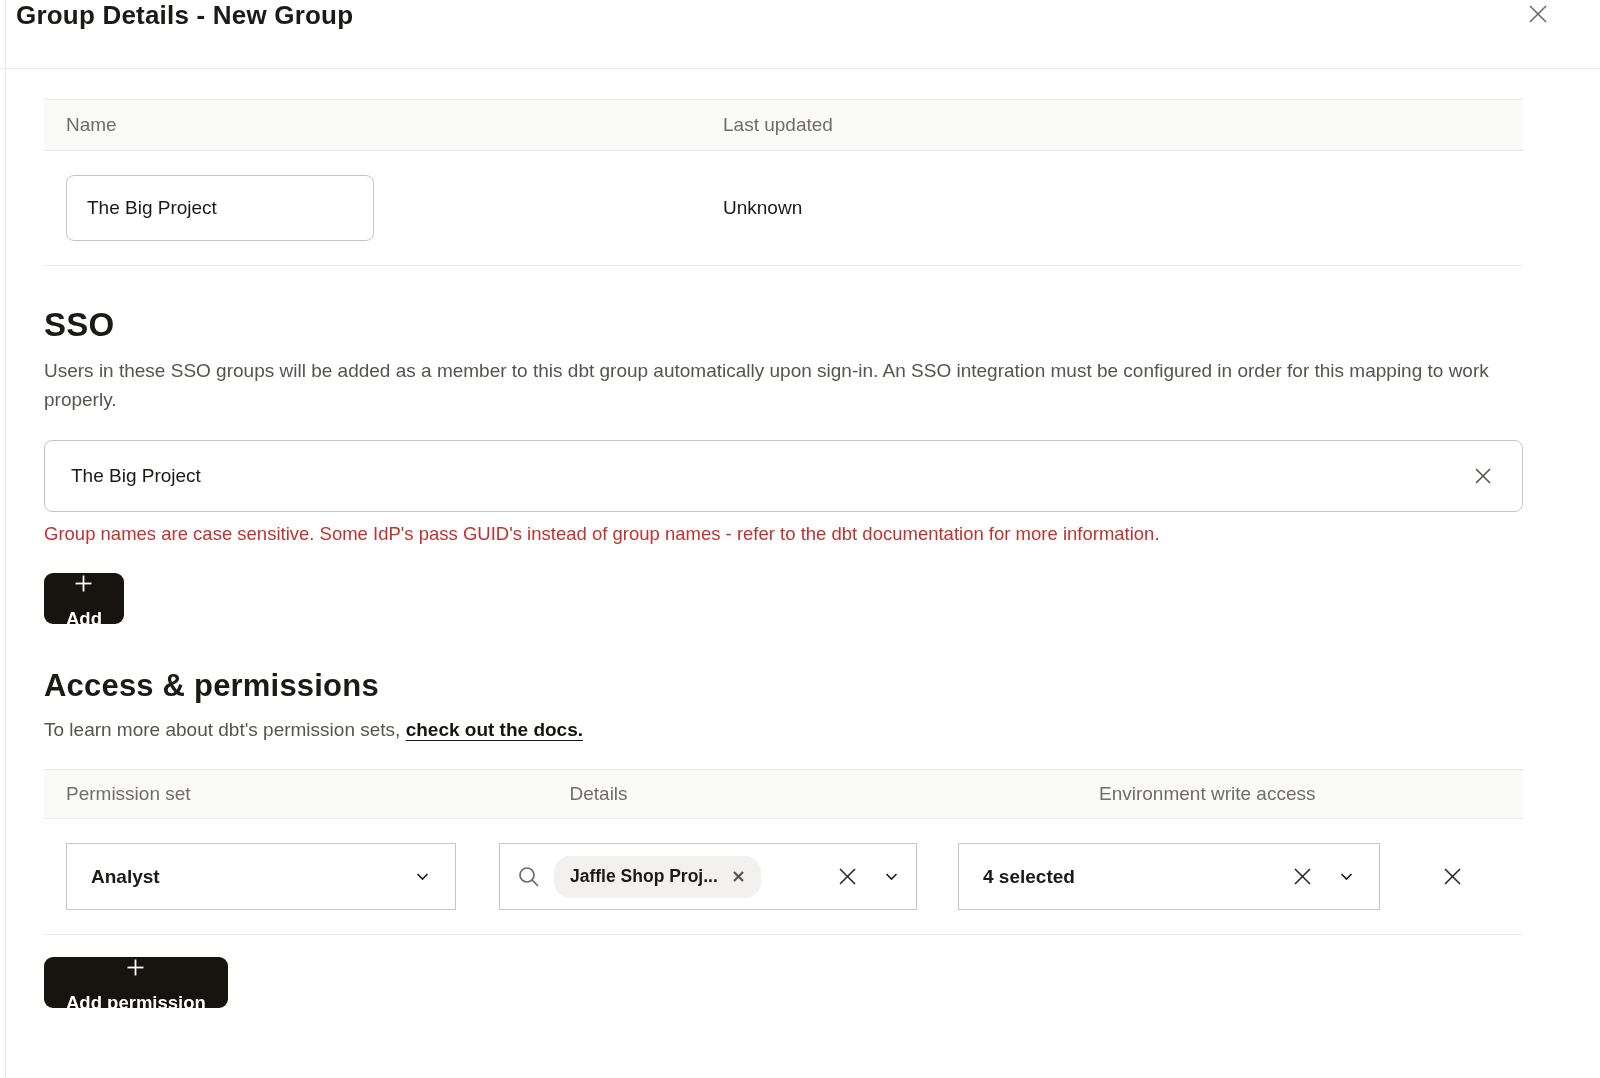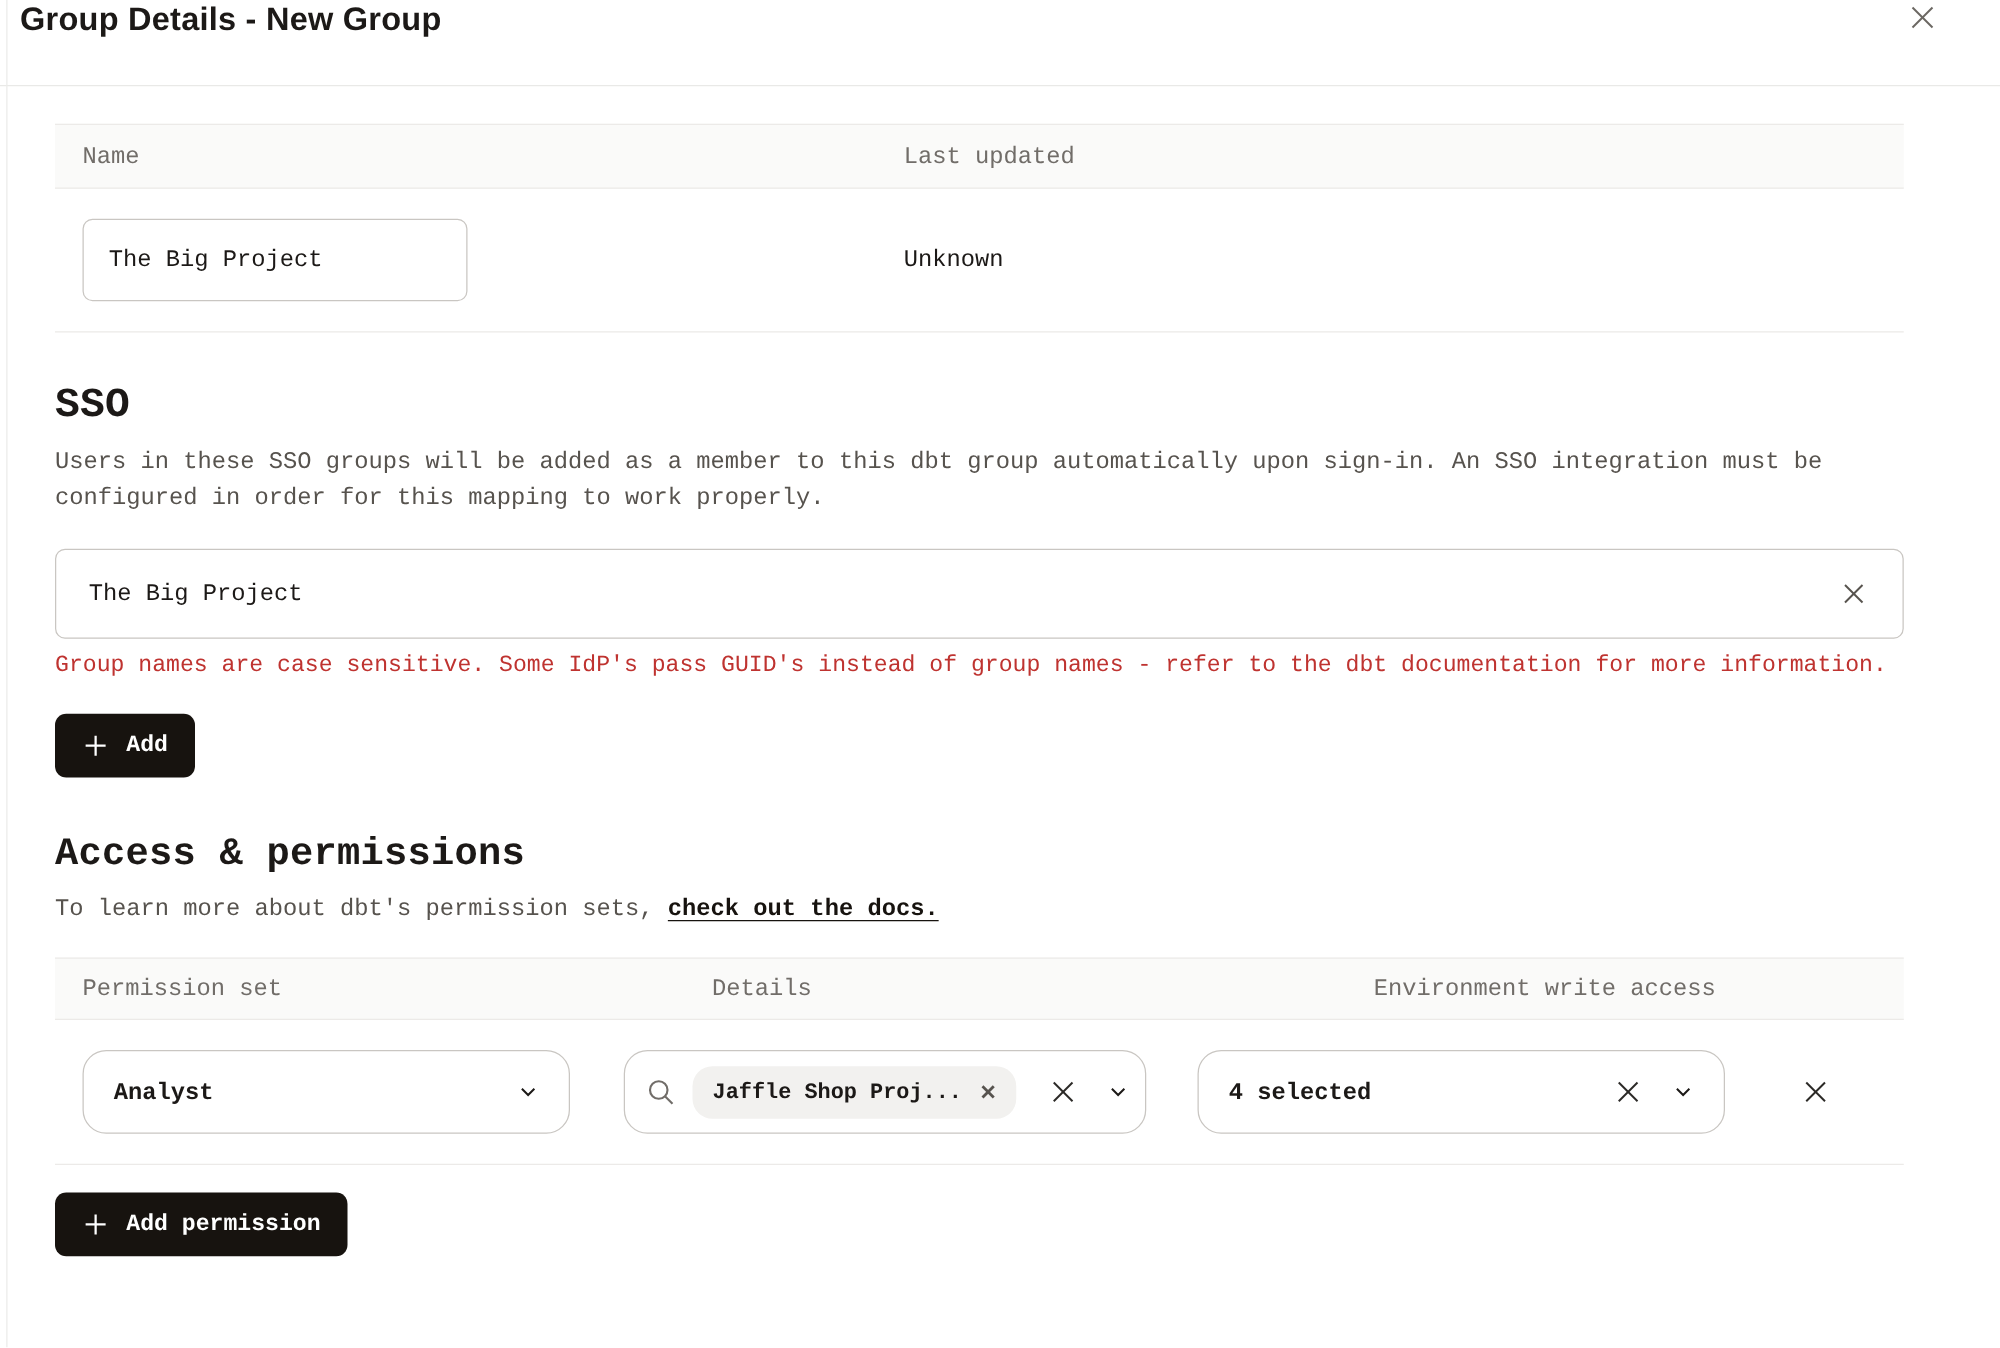--- a/index.html
+++ b/index.html
@@ -20,21 +20,21 @@
   
   .modal-header {
     height: 69px;
     display: flex; align-items: flex-start; justify-content: space-between;
     padding: 0 48px 0 16px;
     border-bottom: 1px solid #e9e9e7;
   }
   .modal-title { font-size: 26px; font-weight: 700; letter-spacing: 0.2px; }
   .close-btn { width: 28px; height: 28px; display: flex; align-items: center; justify-content: center; cursor: pointer; }
 
-  .content { margin-left: 44px; width: 1479px; font-family: Liberation Mono, monospace; }
+  .content { margin-left: 44px; width: 1479px; }
 
   
   .name-table { margin-top: 30px; }
   .thead {
     display: flex; align-items: center; height: 52px;
     background: #fafaf9;
     border-top: 1px solid #eceae8; border-bottom: 1px solid #eceae8;
     color: #716d69; font-size: 19px; font-weight: 500;
   }
   .col1 { width: 679px; padding-left: 22px; }
@@ -71,21 +71,21 @@
   .icon-btn { display: flex; align-items: center; justify-content: center; cursor: pointer; }
   .error-text { margin-top: 11px; font-size: 18.5px; }
 
   
   .btn-dark {
     display: inline-flex; align-items: center; gap: 14px;
     background: #17130f; color: #ffffff;
     border: none; border-radius: 9px;
     height: 51px; padding: 0 22px;
     font-size: 18.5px; font-weight: 600;
-    font-family: inherit; cursor: pointer;
+    font-family: inherit; cursor: pointer; flex-direction: column;
   }
   .btn-add { margin-top: 28px; }
   .btn-add-permission { margin-top: 22px; }
 
   
   .access-section { margin-top: 44px; }
   .access-heading { font-size: 31px; font-weight: 700; margin: 0; letter-spacing: 0.2px; }
   .access-desc { margin-top: 15px; font-size: 19px; color: #57534e; }
   .docs-link {
     color: #17130f; font-weight: 700;
@@ -106,21 +106,21 @@
   .ph-c2, .pr-c2 { width: 459px; }
   .ph-c3, .pr-c3 { width: 424px; }
   .pr-c4 { flex: 1; display: flex; justify-content: center; }
   .perm-row {
     display: flex; align-items: center;
     padding: 24px 0 24px 22px;
     border-bottom: 1px solid #eceae8;
   }
 
   .select {
-    height: 67px; border: 1px solid #c9c6c2; border-radius: 19px;
+    height: 67px; border: 1px solid #c9c6c2; border-radius: 0;
     display: flex; align-items: center; background: #fff; cursor: pointer;
   }
   .select-permission { width: 390px; padding: 0 24px; justify-content: space-between; }
   .select-label { font-size: 19px; font-weight: 600; color: #1c1917; }
 
   .select-project { width: 418px; padding: 0 16px; gap: 12px; }
   .project-tag {
     display: flex; align-items: center; gap: 14px;
     background: #f2f1ef; border-radius: 16px;
     height: 42px; padding: 0 16px;

